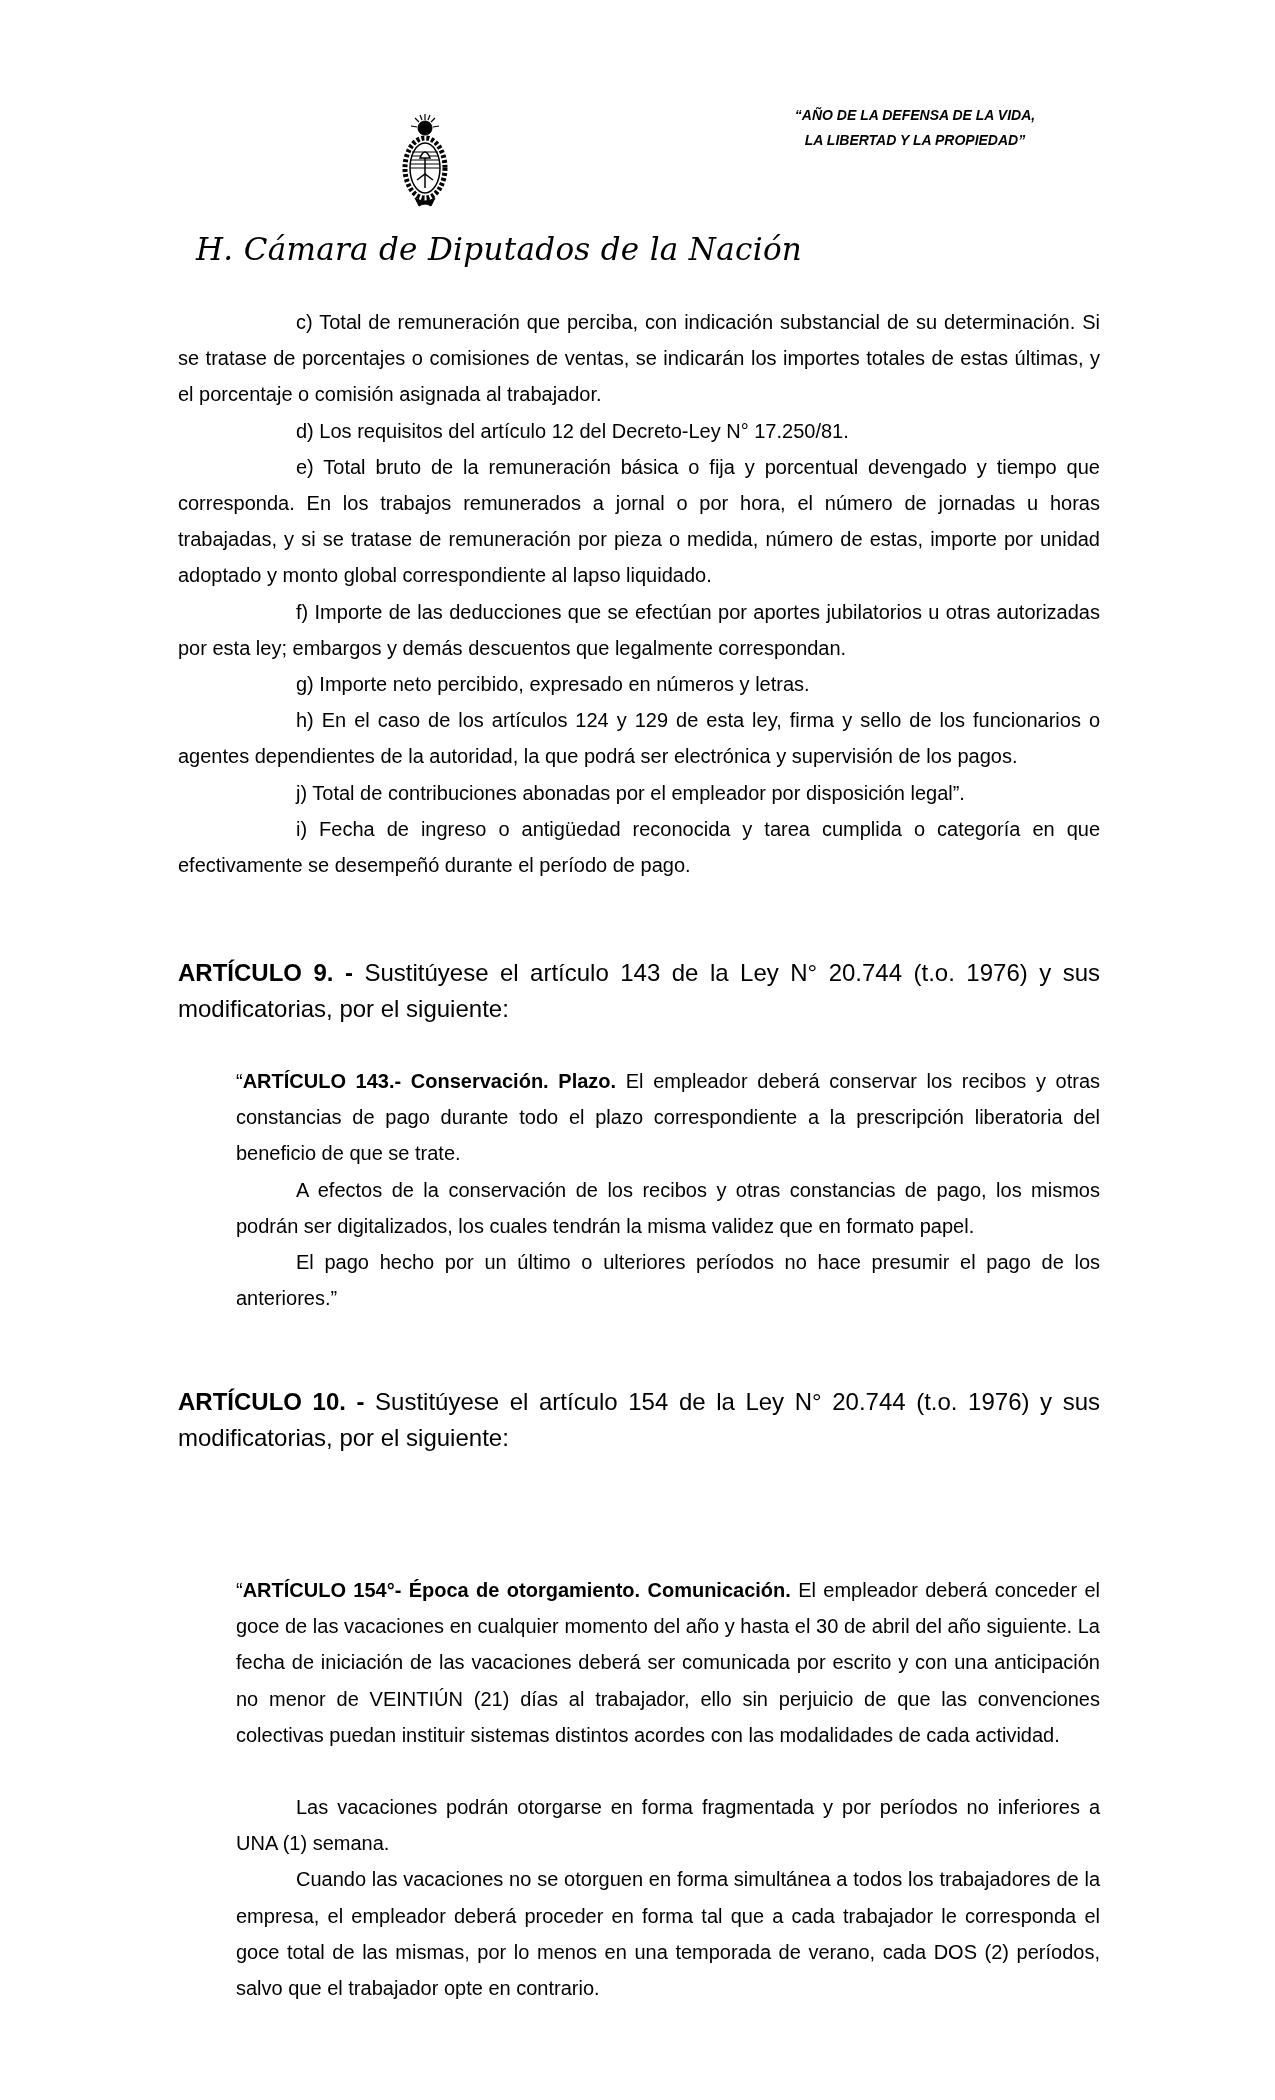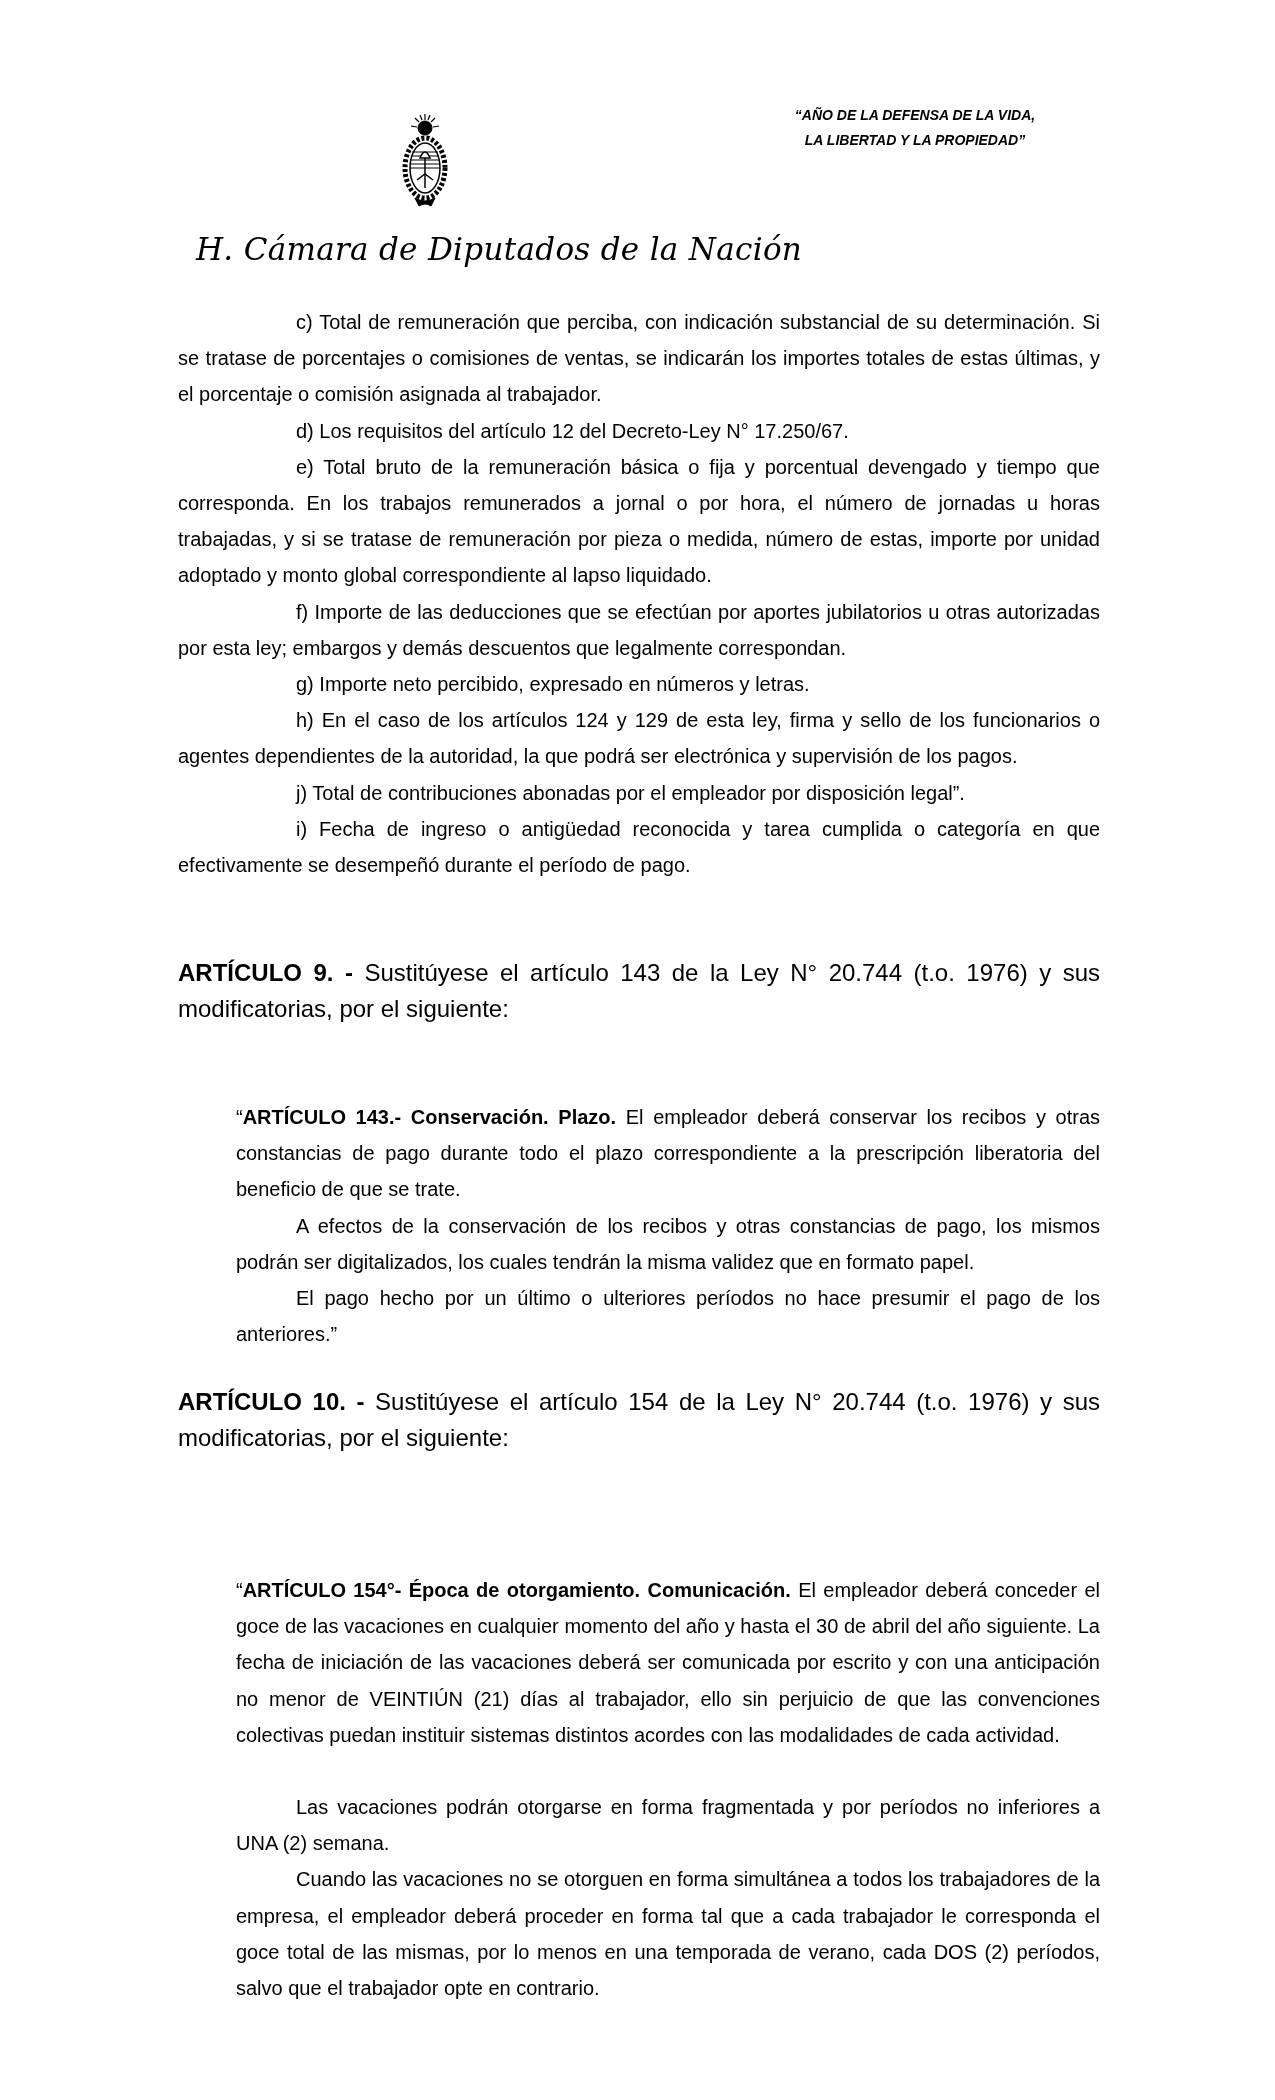--- a/index.html
+++ b/index.html
@@ -60,40 +60,40 @@
     <path d="M22 68 L30 62 L38 68" stroke-width="1.5"></path>
 
     <path d="M20 86 Q30 92 40 86 L36 94 Q30 90 24 94 Z" fill="#000"></path>
   </g>
 </svg>
 
 <div class="chamber">H. Cámara de Diputados de la Nación</div>
 
 <div class="body-text" style="top:304px;">
   <p class="ind">c) Total de remuneración que perciba, con indicación substancial de su determinación. Si se tratase de porcentajes o comisiones de ventas, se indicarán los importes totales de estas últimas, y el porcentaje o comisión asignada al trabajador.</p>
-  <p class="ind">d) Los requisitos del artículo 12 del Decreto-Ley N° 17.250/67.</p>
+  <p class="ind">d) Los requisitos del artículo 12 del Decreto-Ley N° 17.250/81.</p>
   <p class="ind">e) Total bruto de la remuneración básica o fija y porcentual devengado y tiempo que corresponda. En los trabajos remunerados a jornal o por hora, el número de jornadas u horas trabajadas, y si se tratase de remuneración por pieza o medida, número de estas, importe por unidad adoptado y monto global correspondiente al lapso liquidado.</p>
   <p class="ind">f) Importe de las deducciones que se efectúan por aportes jubilatorios u otras autorizadas por esta ley; embargos y demás descuentos que legalmente correspondan.</p>
   <p class="ind">g) Importe neto percibido, expresado en números y letras.</p>
   <p class="ind">h) En el caso de los artículos 124 y 129 de esta ley, firma y sello de los funcionarios o agentes dependientes de la autoridad, la que podrá ser electrónica y supervisión de los pagos.</p>
   <p class="ind">j) Total de contribuciones abonadas por el empleador por disposición legal”.</p>
   <p class="ind">i) Fecha de ingreso o antigüedad reconocida y tarea cumplida o categoría en que efectivamente se desempeñó durante el período de pago.</p>
 </div>
 
 <div class="art-head" style="top:955px;">
   <b>ARTÍCULO 9. -</b><span> Sustitúyese el artículo 143 de la Ley N° 20.744 (t.o. 1976) y sus modificatorias, por el siguiente:</span>
 </div>
 
-<div class="quoted" style="top:1099px;">
+<div class="quoted" style="top:1063px;">
   <p class="qind" style="text-indent:0;"><span>“</span><b>ARTÍCULO 143.- Conservación. Plazo.</b><span> El empleador deberá conservar los recibos y otras constancias de pago durante todo el plazo correspondiente a la prescripción liberatoria del beneficio de que se trate.</span></p>
   <p class="qind">A efectos de la conservación de los recibos y otras constancias de pago, los mismos podrán ser digitalizados, los cuales tendrán la misma validez que en formato papel.</p>
   <p class="qind">El pago hecho por un último o ulteriores períodos no hace presumir el pago de los anteriores.”</p>
 </div>
 
 <div class="art-head" style="top:1384px;">
   <b>ARTÍCULO 10. -</b><span> Sustitúyese el artículo 154 de la Ley N° 20.744 (t.o. 1976) y sus modificatorias, por el siguiente:</span>
 </div>
 
 <div class="quoted" style="top:1528px;margin-top:44px;">
   <p class="qind" style="text-indent:0;"><span>“</span><b>ARTÍCULO 154°- Época de otorgamiento. Comunicación.</b><span> El empleador deberá conceder el goce de las vacaciones en cualquier momento del año y hasta el 30 de abril del año siguiente. La fecha de iniciación de las vacaciones deberá ser comunicada por escrito y con una anticipación no menor de VEINTIÚN (21) días al trabajador, ello sin perjuicio de que las convenciones colectivas puedan instituir sistemas distintos acordes con las modalidades de cada actividad.</span></p>
-  <p class="qind" style="margin-top:36px;">Las vacaciones podrán otorgarse en forma fragmentada y por períodos no inferiores a UNA (2) semana.</p>
+  <p class="qind" style="margin-top:36px;">Las vacaciones podrán otorgarse en forma fragmentada y por períodos no inferiores a UNA (1) semana.</p>
   <p class="qind">Cuando las vacaciones no se otorguen en forma simultánea a todos los trabajadores de la empresa, el empleador deberá proceder en forma tal que a cada trabajador le corresponda el goce total de las mismas, por lo menos en una temporada de verano, cada DOS (2) períodos, salvo que el trabajador opte en contrario.</p>
 </div>
 
 </body></html>

